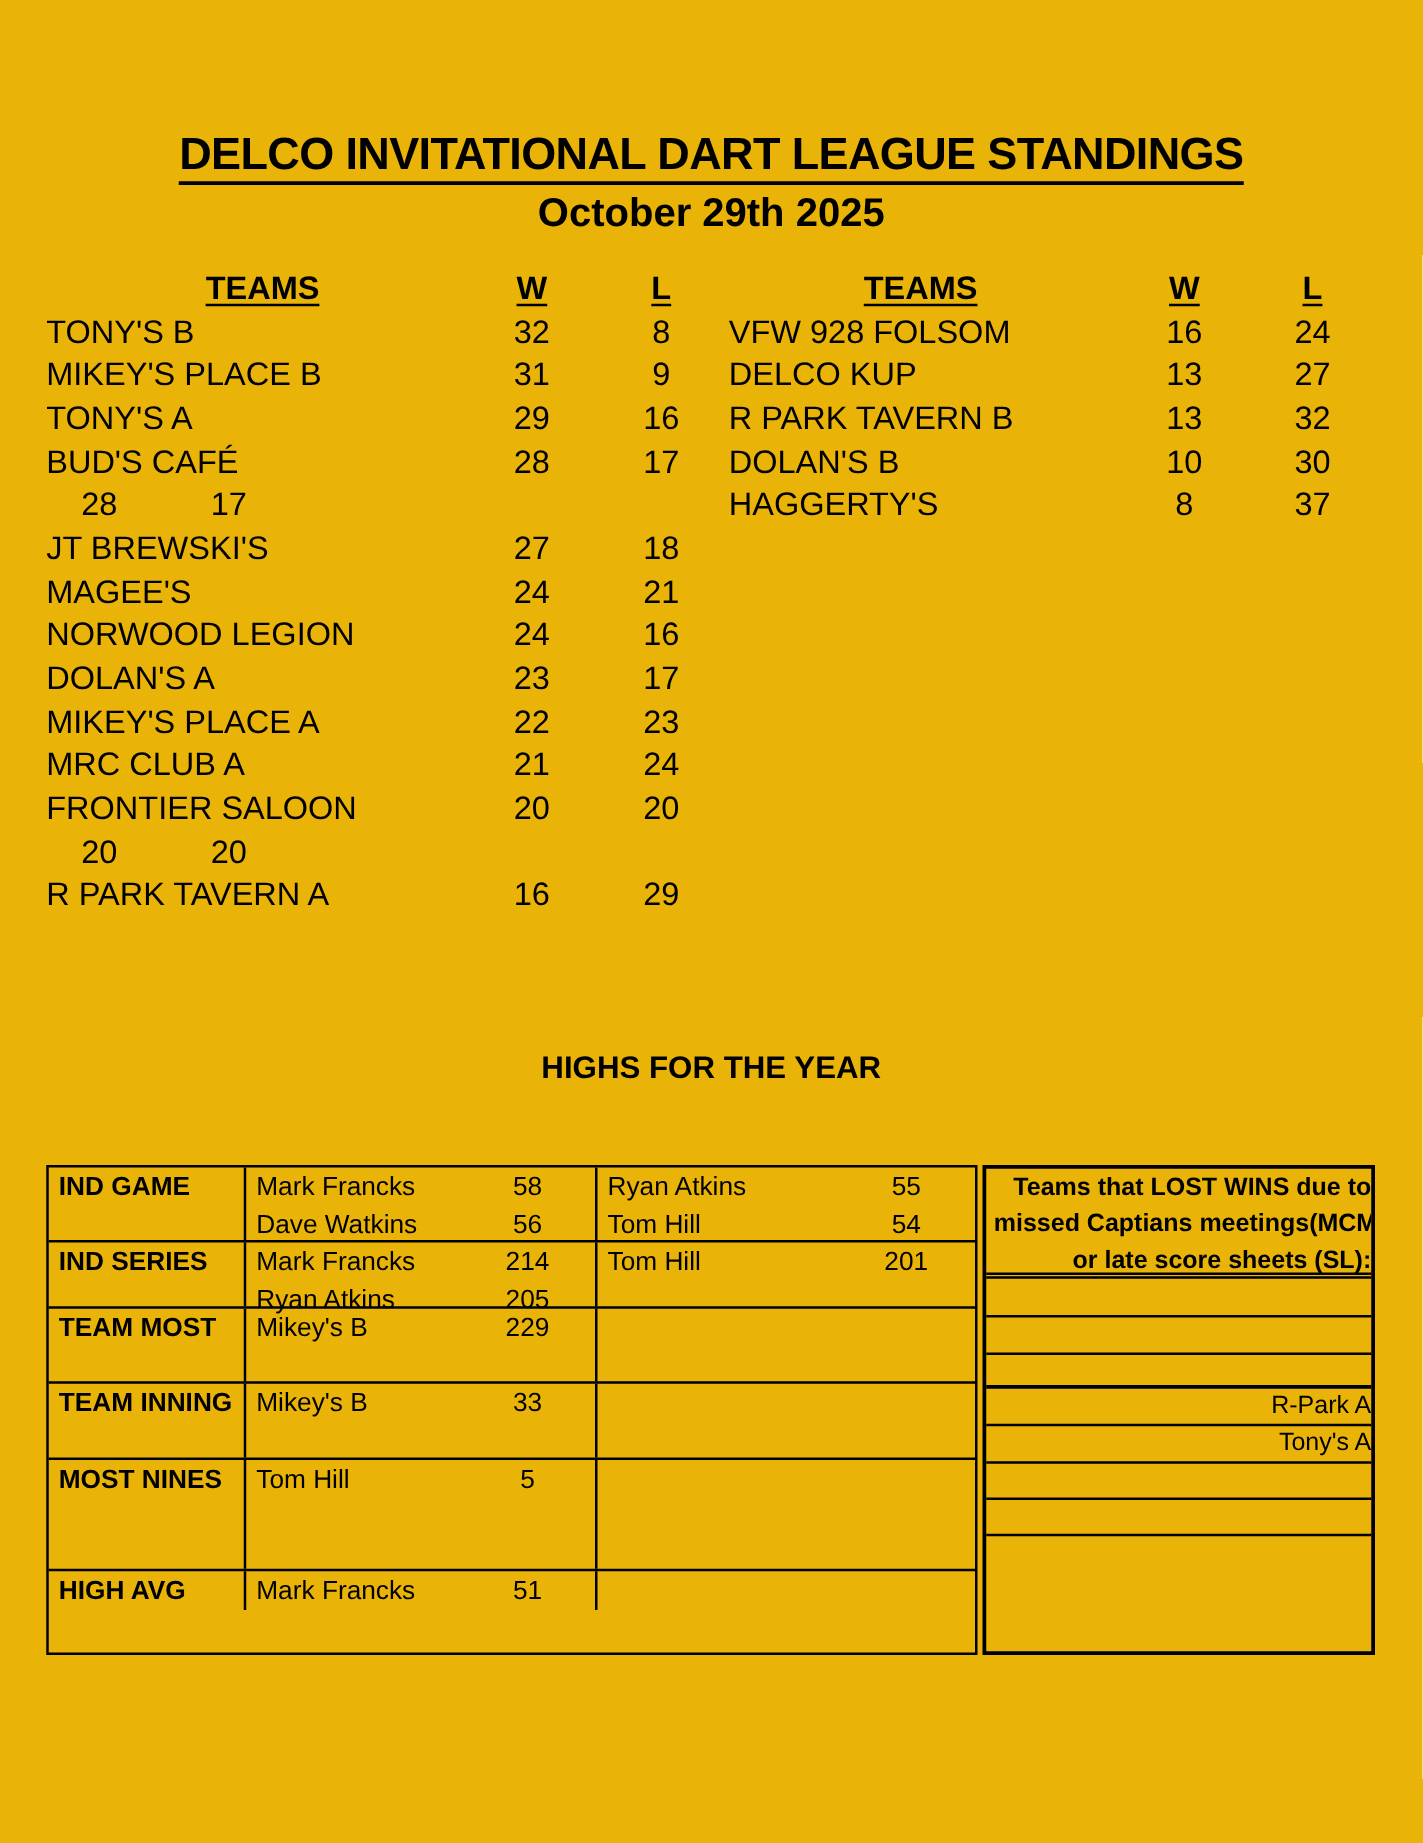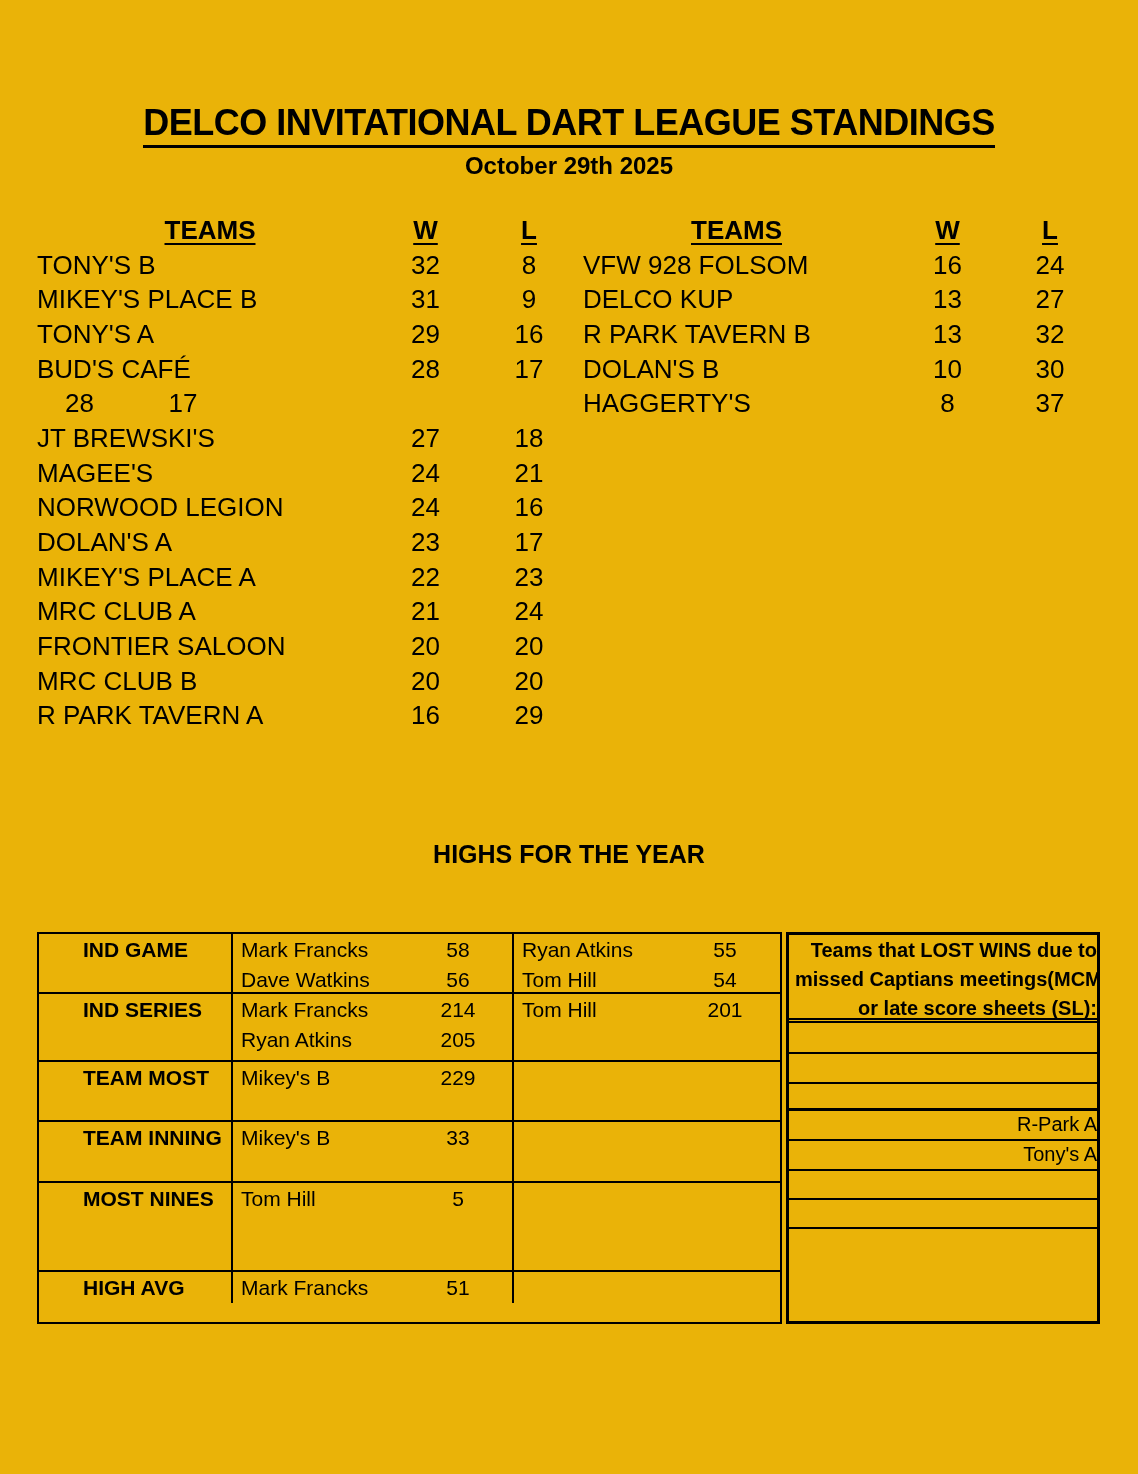--- a/index.html
+++ b/index.html
@@ -14,21 +14,21 @@
   }
   
   .title { position:absolute; top:102px; left:0; width:1138px; text-align:center; }
   .title .title-text {
     display:inline-block;
     font-size:36px; font-weight:bold; letter-spacing:-0.5px;
     border-bottom:3px solid #000; padding-bottom:1px;
   }
   .subtitle {
     position:absolute; top:152px; left:0; width:1138px;
-    text-align:center; font-size:24px; font-weight:bold;
+    text-align:center; font-size:32px; font-weight:bold;
   }
   
   .standings { position:absolute; top:213px; font-size:26px; }
   .standings-left  { left:37px;  width:553px; }
   .standings-right { left:583px; width:512px; }
   .srow { display:flex; height:34.7px; align-items:center; }
   .standings-left  .cell-name { width:346px; }
   .standings-left  .cell-w    { width:85px;  text-align:center; }
   .standings-left  .cell-l    { width:122px; text-align:center; }
   .standings-right .cell-name { width:307px; }
@@ -46,21 +46,21 @@
     position:absolute; top:840px; left:0; width:1138px;
     text-align:center; font-size:25px; font-weight:bold;
   }
   
   .highs-table {
     position:absolute; left:37px; top:932px;
     width:745px; height:392px;
     border:2px solid #000;
     font-size:21px;
   }
-  .hrow { display:flex; border-bottom:2px solid #000;padding-left:36px; }
+  .hrow { display:flex; border-bottom:2px solid #000; }
   .hrow:last-child { border-bottom:none; }
   .hrow .c1 {
     width:158px; border-right:2px solid #000;
     font-weight:bold; padding:2px 4px 0 8px; line-height:28px;
   }
   .hrow .c2 { width:281px; border-right:2px solid #000; padding-top:1px; }
   .hrow .c3 { flex:1; padding-top:1px; }
   .hline { display:flex; height:30px; line-height:30px; }
   .hline .nm { flex:1; padding-left:8px; white-space:nowrap; overflow:hidden; }
   .c2 .hline .vl { width:80px; text-align:center; margin-right:14px; }
@@ -154,21 +154,20 @@
         <span class="cell-name">MRC CLUB A</span>
         <span class="cell-w">21</span>
         <span class="cell-l">24</span>
       </div>
     <div class="srow">
         <span class="cell-name">FRONTIER SALOON</span>
         <span class="cell-w">20</span>
         <span class="cell-l">20</span>
       </div>
     <div class="srow">
-        <span class="cell-name">MRC CLUB B</span>
         <span class="cell-w">20</span>
         <span class="cell-l">20</span>
       </div>
     <div class="srow">
         <span class="cell-name">R PARK TAVERN A</span>
         <span class="cell-w">16</span>
         <span class="cell-l">29</span>
       </div>
   </div>
 
@@ -226,21 +225,21 @@
             <span class="nm">Ryan Atkins</span>
             <span class="vl">55</span>
           </div>
         <div class="hline">
             <span class="nm">Tom Hill</span>
             <span class="vl">54</span>
           </div>
       </div>
     </div>
 
-    <div class="hrow" style="height:68px">
+    <div class="hrow" style="height:53px">
       <div class="c1">IND SERIES</div>
       <div class="c2">
         <div class="hline">
             <span class="nm">Mark Francks</span>
             <span class="vl">214</span>
           </div>
         <div class="hline">
             <span class="nm">Ryan Atkins</span>
             <span class="vl">205</span>
           </div>

